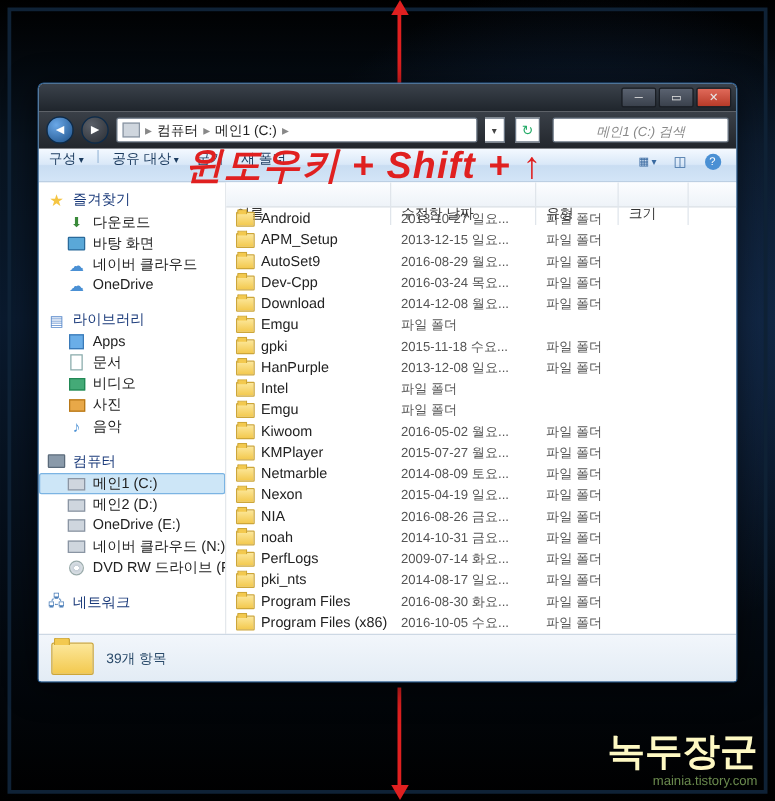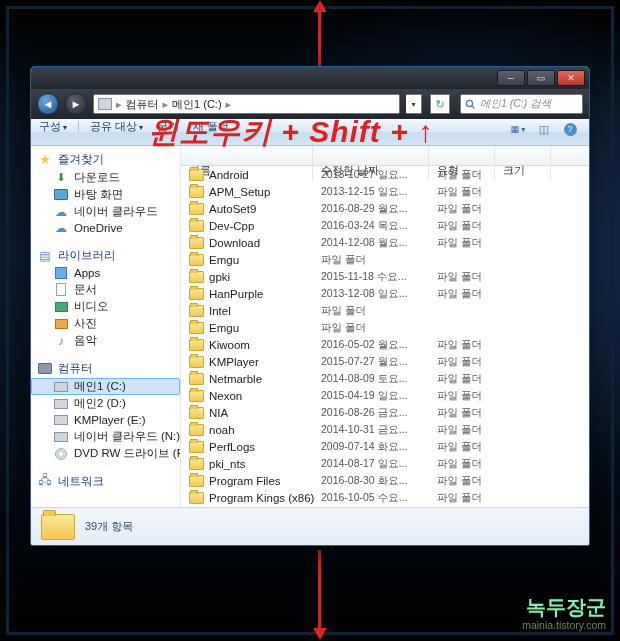--- a/index.html
+++ b/index.html
@@ -14,38 +14,38 @@
 .arrow.v { width:3px; }
 .arrow .head { position:absolute; width:0; height:0; left:50%; transform:translateX(-50%); }
 .arrow .head.up { top:-10px; border-left:7px solid transparent; border-right:7px solid transparent; border-bottom:12px solid #e02020; }
 .arrow .head.dn { bottom:-10px; border-left:7px solid transparent; border-right:7px solid transparent; border-top:12px solid #e02020; }
 #a-top { left:318px; top:10px; height:60px; }
 #a-mid { left:409px; top:96px; height:28px; }
 #a-bot { left:318px; top:550px; height:80px; }
 .anno { position:absolute; top:112px; left:148px; font-size:30px; font-weight:900; color:#e02020; letter-spacing:1px; white-space:nowrap; z-index:50; font-style:italic; }
 
 .sig { position:absolute; right:14px; bottom:10px; text-align:right; }
-.sig .ko { font-family:serif; font-size:20px; color:#86efac; font-weight:700; line-height:1; }
+.sig .ko { font-family:serif; font-size:30px; color:#fef9c3; font-weight:700; line-height:1; }
 .sig .url { font-size:10.5px; color:#6a8a4e; margin-top:2px; }
 
 
 .win { position:absolute; left:30px; top:66px; width:560px; height:480px; background:#fff; border:1px solid #2b5d8f; border-radius:5px 5px 3px 3px; box-shadow:0 4px 24px rgba(0,0,0,.6); display:flex; flex-direction:column; overflow:hidden; }
 .titlebar { height:22px; background:linear-gradient(#3b424b,#1f252c); display:flex; justify-content:flex-end; align-items:center; padding:0 4px; gap:2px; }
 .tb-btn { width:28px; height:16px; background:linear-gradient(#5a6270,#3a414c); border:1px solid #1a1e24; border-radius:2px; display:flex; align-items:center; justify-content:center; color:#e6e6e6; font-size:9px; }
 .tb-btn.close { background:linear-gradient(#e06a5a,#b73a28); }
 
 .addr { height:30px; background:linear-gradient(#3a4048,#22262c); display:flex; align-items:center; padding:0 6px; gap:6px; }
 .nav-orb { width:22px; height:22px; border-radius:50%; background:radial-gradient(circle at 35% 30%,#6aa8e8,#1b4e86); border:1px solid #0d2b4a; display:flex; align-items:center; justify-content:center; color:#fff; font-size:11px; }
 .nav-orb.fwd { background:radial-gradient(circle at 35% 30%,#5a5f68,#2a2e34); }
 .path { flex:1; height:20px; background:#fff; border:1px solid #6a7684; border-radius:2px; display:flex; align-items:center; font-size:11px; color:#222; padding:0 4px; gap:4px; }
 .path .drv { width:14px; height:12px; background:#cfd6de; border:1px solid #8a95a3; }
 .path .sep { color:#888; }
 .path-drop { width:16px; height:20px; background:#fff; border:1px solid #6a7684; border-left:none; display:flex; align-items:center; justify-content:center; font-size:8px; color:#444; }
 .refresh { width:20px; height:20px; background:#fff; border:1px solid #6a7684; display:flex; align-items:center; justify-content:center; color:#2a6; font-size:11px; margin-left:2px; }
-.search { width:123px; height:20px; background:#fff; border:1px solid #6a7684; border-radius:2px; display:flex; align-items:center; font-size:10.5px; color:#888; font-style:italic; padding:0 4px; gap:4px; margin-left:4px; }
+.search { width:141px; height:20px; background:#fff; border:1px solid #6a7684; border-radius:2px; display:flex; align-items:center; font-size:10.5px; color:#888; font-style:italic; padding:0 4px; gap:4px; margin-left:4px;flex-direction:column; }
 .search svg { width:11px; height:11px; fill:none; stroke:#4a7db8; stroke-width:2; }
 
 .toolbar { height:27px; background:linear-gradient(#f4f9ff,#d9e8f8 48%,#c9ddf2 52%,#d3e5f7); border-bottom:1px solid #a9c1da; display:flex; padding:0 8px; font-size:11px; color:#1a3a5e; gap:4px; }
 .toolbar .sp { flex:1; }
 .toolbar .dd { font-size:8px; margin-left:2px; }
 .tb-ic { width:22px; height:20px; border:1px solid transparent; border-radius:2px; display:flex; align-items:center; justify-content:center; }
 
 .body { flex:1; display:flex; min-height:0; background:#fff; }
 .side { width:150px; border-right:1px solid #e4e8ec; overflow-y:auto; font-size:11.5px; padding:4px 0; }
 .grp { margin-bottom:10px; }
@@ -225,21 +225,21 @@
         <div class="row">
             <span class="ic">
               <span class="i-drv"></span>
             </span>
             <span>메인2 (D:)</span>
           </div>
         <div class="row">
             <span class="ic">
               <span class="i-drv"></span>
             </span>
-            <span>KMPlayer (E:)</span>
+            <span>OneDrive (E:)</span>
           </div>
         <div class="row">
             <span class="ic">
               <span class="i-drv"></span>
             </span>
             <span>네이버 클라우드 (N:)</span>
           </div>
         <div class="row">
             <span class="ic">
               <span class="i-dvd"></span>
@@ -369,21 +369,21 @@
             <span class="cell ty" style="width:66px">파일 폴더</span>
           </div>
           <div class="item">
             <span class="fld"></span>
             <span class="cell" style="width:112px">Program Files</span>
             <span class="cell dt" style="width:116px">2016-08-30 화요...</span>
             <span class="cell ty" style="width:66px">파일 폴더</span>
           </div>
           <div class="item">
             <span class="fld"></span>
-            <span class="cell" style="width:112px">Program Kings (x86)</span>
+            <span class="cell" style="width:112px">Program Files (x86)</span>
             <span class="cell dt" style="width:116px">2016-10-05 수요...</span>
             <span class="cell ty" style="width:66px">파일 폴더</span>
           </div>
           <div class="item"></div>
         </div>
     </div>
   </div>
 
   <div class="status">
     <div class="big-fld"></div>

